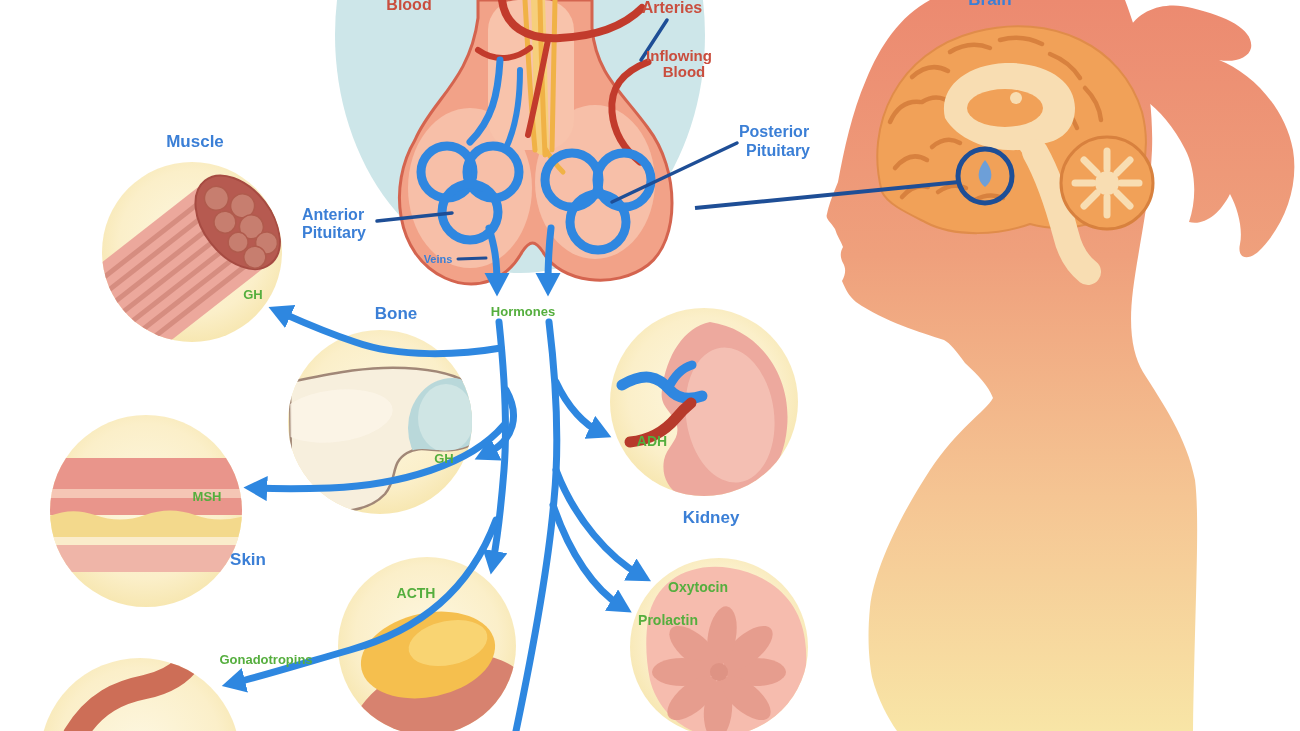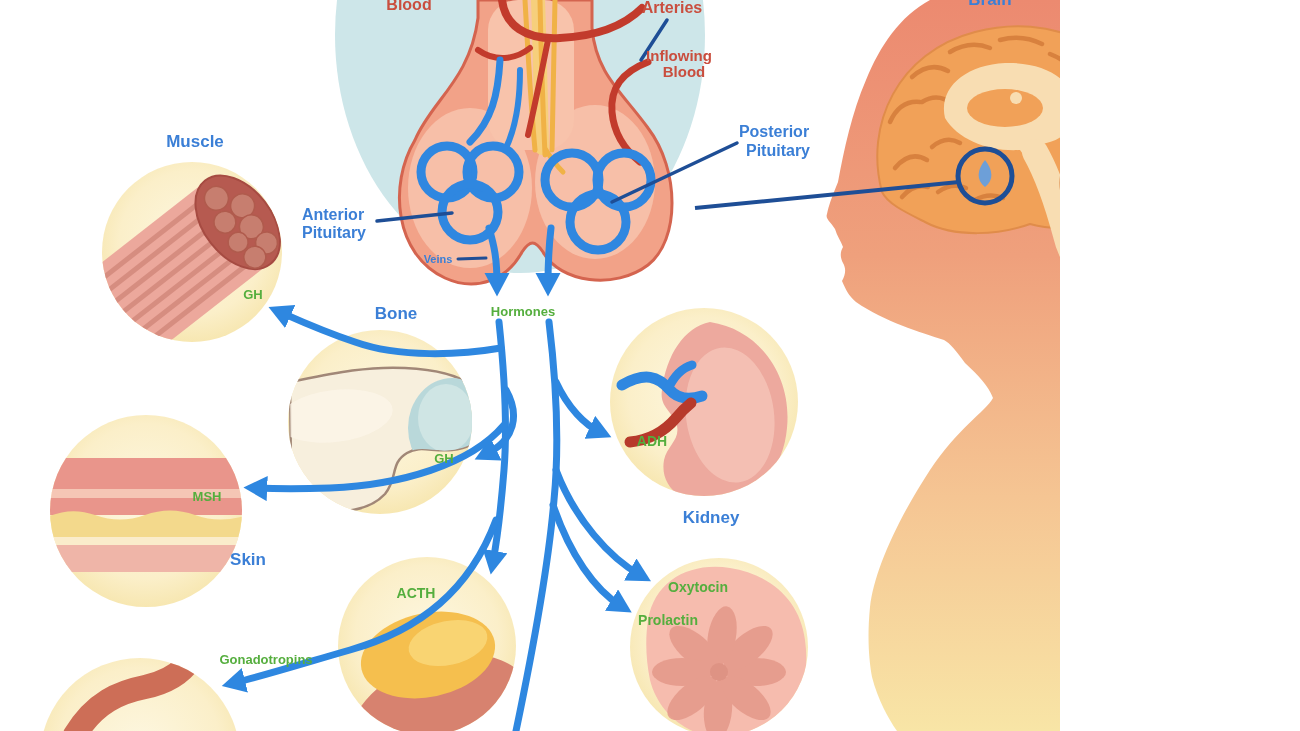--- a/index.html
+++ b/index.html
@@ -1,16 +1,16 @@
 <!DOCTYPE html>
 <html><head>
 <meta charset="utf-8">
 <style>
   html,body{margin:0;padding:0;background:#ffffff;}
-  #stage{position:relative;width:1060px;height:731px;overflow:hidden;background:#ffffff;
+  #stage{position:relative;width:1300px;height:731px;overflow:hidden;background:#ffffff;
          font-family:"Liberation Sans",sans-serif;}
   svg text{font-family:"Liberation Sans","DejaVu Sans",sans-serif;font-weight:bold;}
   .lbl-blue{fill:#3b7fd6;}
   .lbl-green{fill:#55ae3e;}
   .lbl-red{fill:#c94e3e;}
 </style>
 </head>
 <body>
 
 <div id="stage">

